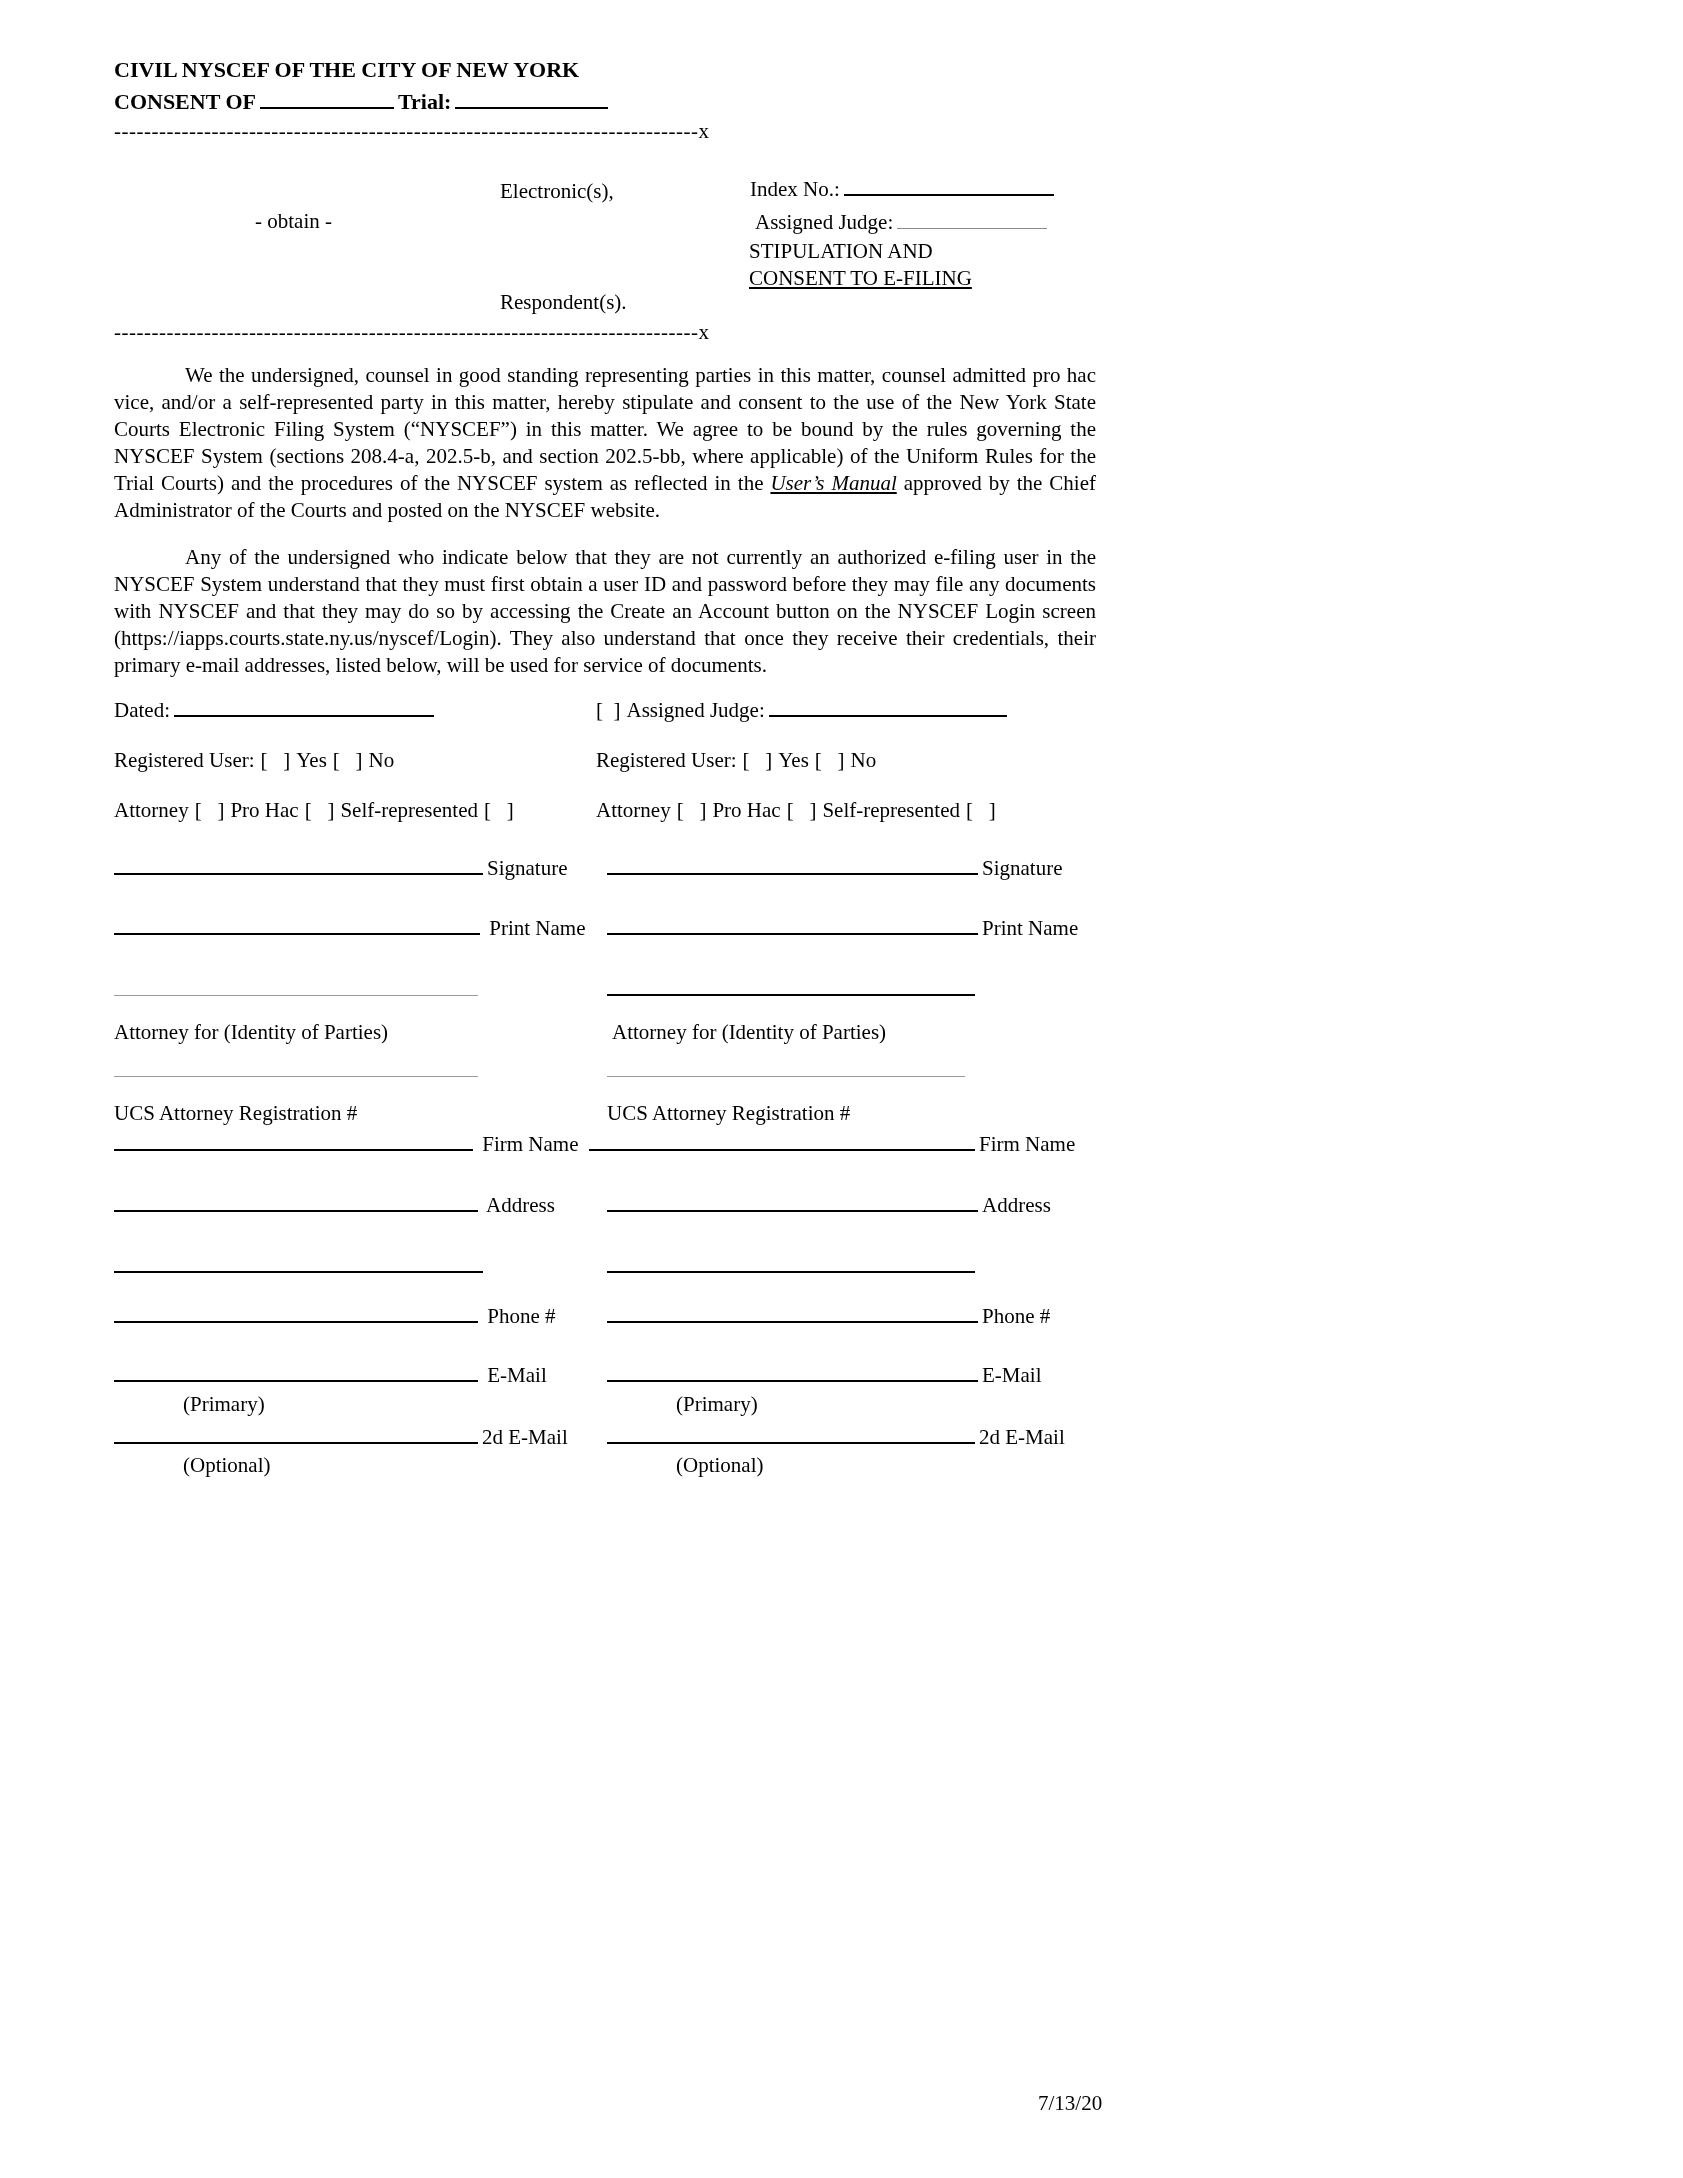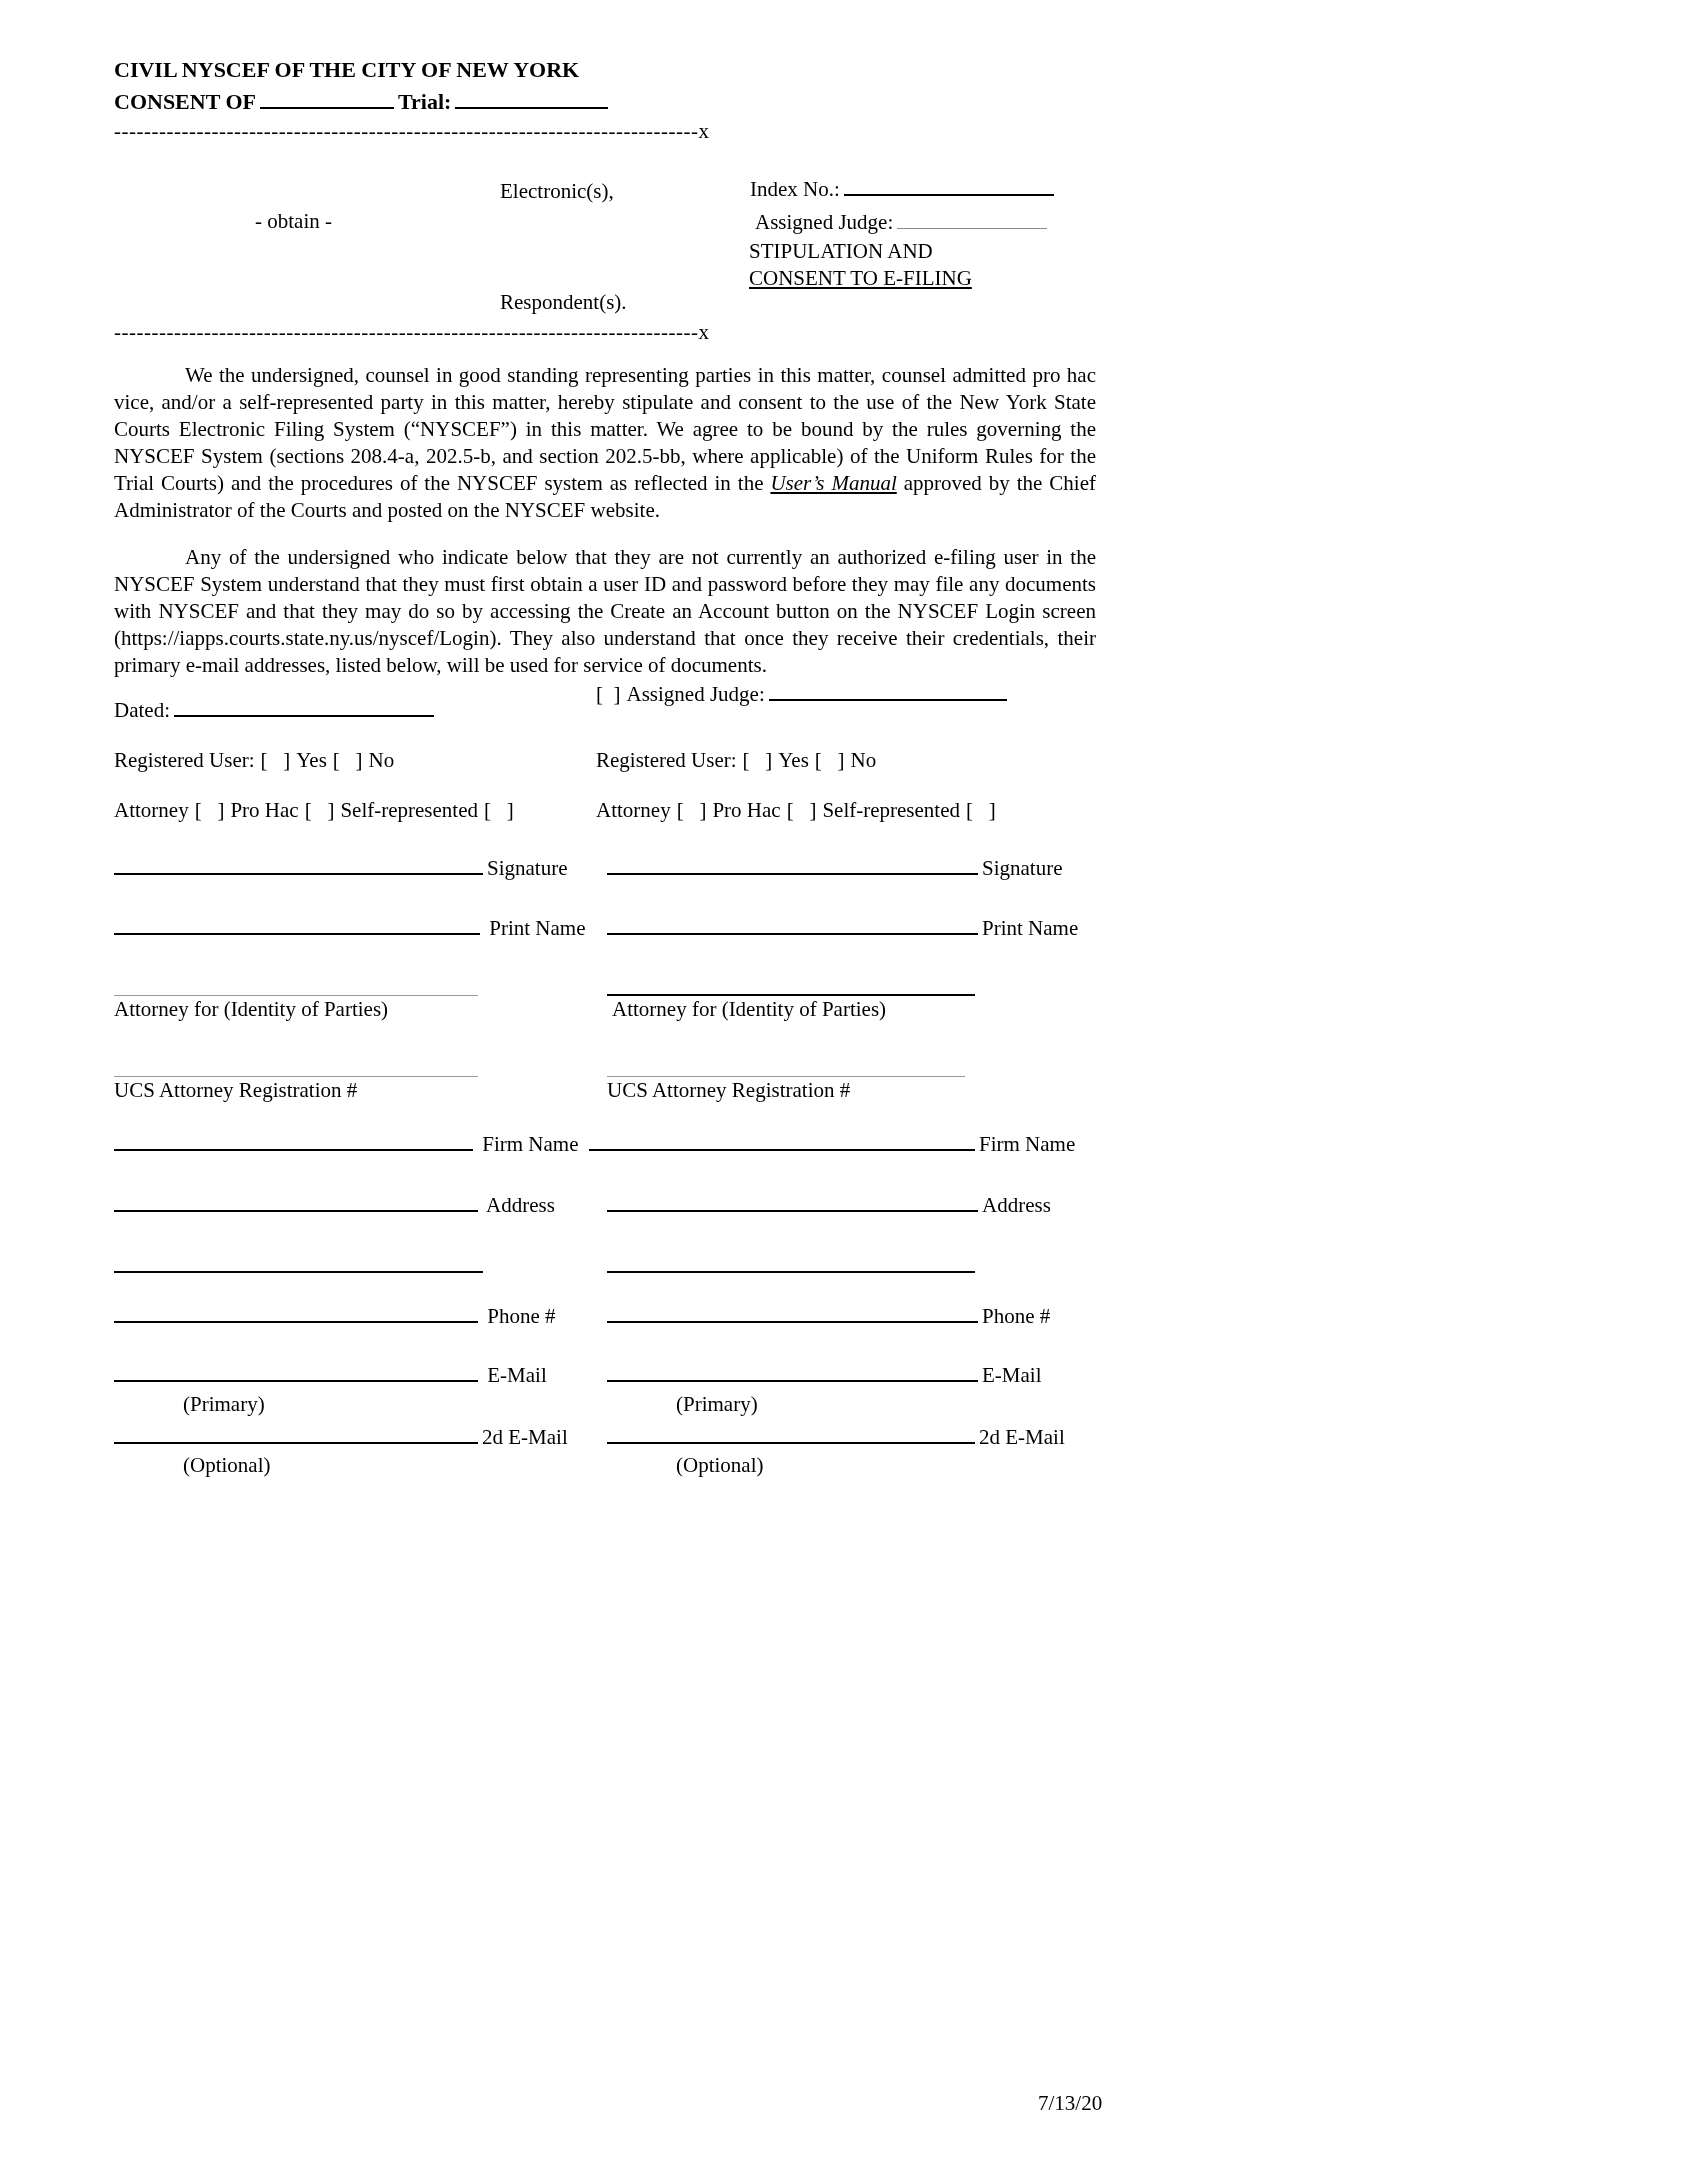--- a/index.html
+++ b/index.html
@@ -17,21 +17,21 @@
   .hdr { font-size:22px; }
   .pre { white-space:pre; }
   .u { text-decoration:underline;text-align:center; }
   .it { font-style:italic;text-decoration:underline; }
   .blank { display:inline-block; border-bottom:2px solid #000; height:20px; margin:0 4px; }
   .blank-thin { display:inline-block; border-bottom:1px solid #8a8a8a; height:20px; margin:0 4px; }
   .cbx { white-space:pre; margin:0 6px; }
   .cb-first { white-space:pre; margin-right:6px; }
   .rule { height:18px; border-bottom:1px solid #9a9a9a; }
   .rule-dark { height:18px; border-bottom:2px solid #000; }
-  .label-under { margin-top:1px; white-space:nowrap; }
+  .label-under { margin-top:24px; white-space:nowrap; }
   .para {
     position:absolute; width:982px;
     text-align:justify; text-indent:71px;
     line-height:27px; white-space:normal;
   }
   .divider { letter-spacing:0.5px; }
 </style>
 </head>
 <body>
 
@@ -65,21 +65,21 @@
 
   <div class="abs pre divider" style="left:114px; top:320px">------------------------------------------------------------------------------x</div>
 
   <p class="para" style="left:114px; top:362px"><span>We the undersigned, counsel in good standing representing parties in this matter, counsel admitted pro hac vice, and/or a self-represented party in this matter, hereby stipulate and consent to the use of the New York State Courts Electronic Filing System (“NYSCEF”) in this matter. We agree to be bound by the rules governing the NYSCEF System (sections 208.4-a, 202.5-b, and section 202.5-bb, where applicable) of the Uniform Rules for the Trial Courts) and the procedures of the NYSCEF system as reflected in the </span><span class="it">User’s Manual</span><span> approved by the Chief Administrator of the Courts and posted on the NYSCEF website.</span></p>
 
   <p class="para" style="left:114px; top:544px">Any of the undersigned who indicate below that they are not currently an authorized e-filing user in the NYSCEF System understand that they must first obtain a user ID and password before they may file any documents with NYSCEF and that they may do so by accessing the Create an Account button on the NYSCEF Login screen (https://iapps.courts.state.ny.us/nyscef/Login). They also understand that once they receive their credentials, their primary e-mail addresses, listed below, will be used for service of documents.</p>
 
   <div class="abs" style="left:114px; top:697px">
     <span>Dated:</span><span class="blank" style="width:260px"></span>
   </div>
-  <div class="abs" style="left:596px; top:681px">
+  <div class="abs" style="left:596px; top:697px">
     <span class="cb-first">[  ]</span><span>Assigned Judge:</span><span class="blank" style="width:238px"></span>
   </div>
 
   <div class="abs" style="left:114px; top:748px">
     <span>Registered User:</span><span class="cbx">[   ]</span><span>Yes</span><span class="cbx">[   ]</span><span>No</span>
   </div>
   <div class="abs" style="left:596px; top:748px">
     <span>Registered User:</span><span class="cbx">[   ]</span><span>Yes</span><span class="cbx">[   ]</span><span>No</span>
   </div>
 

